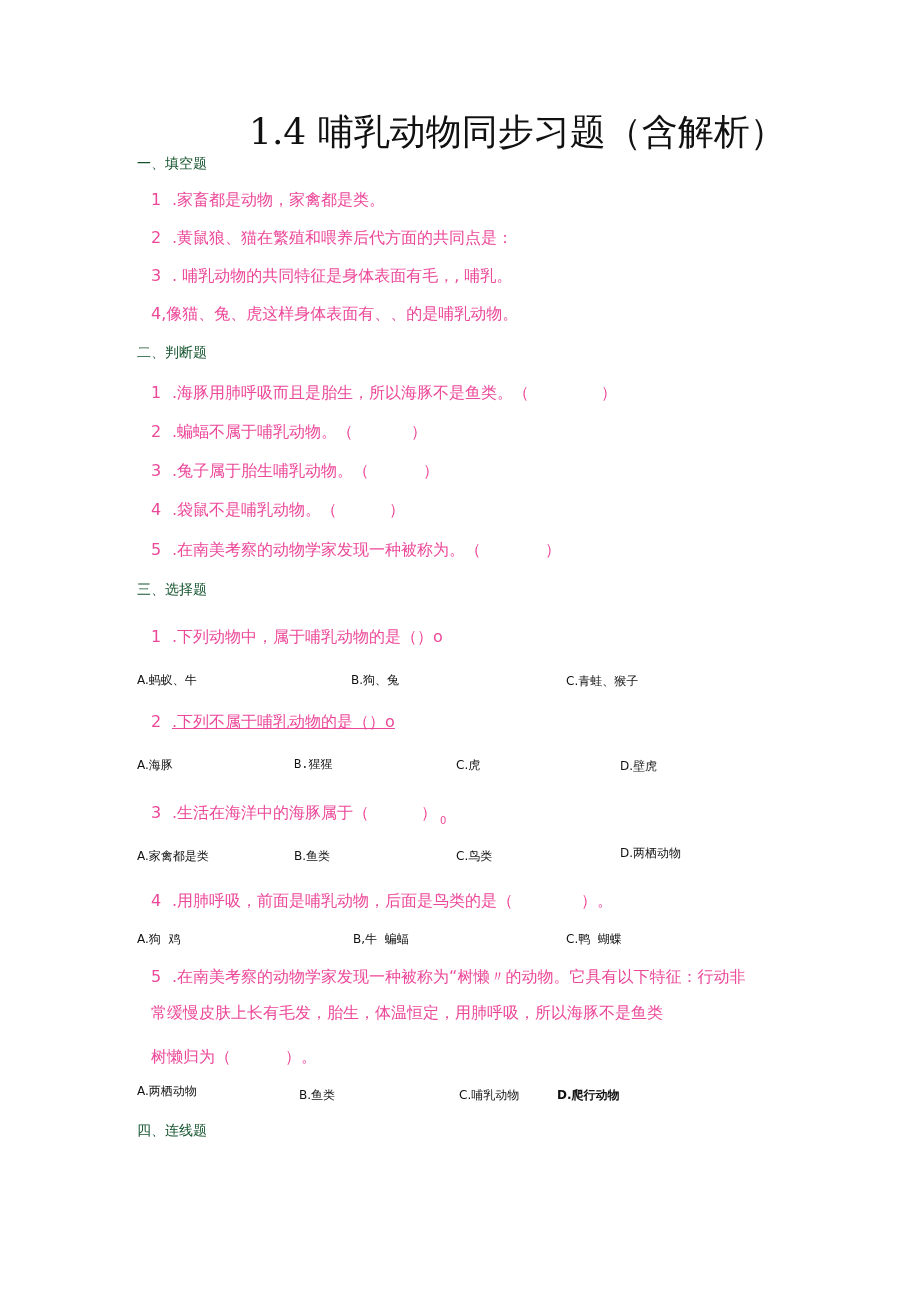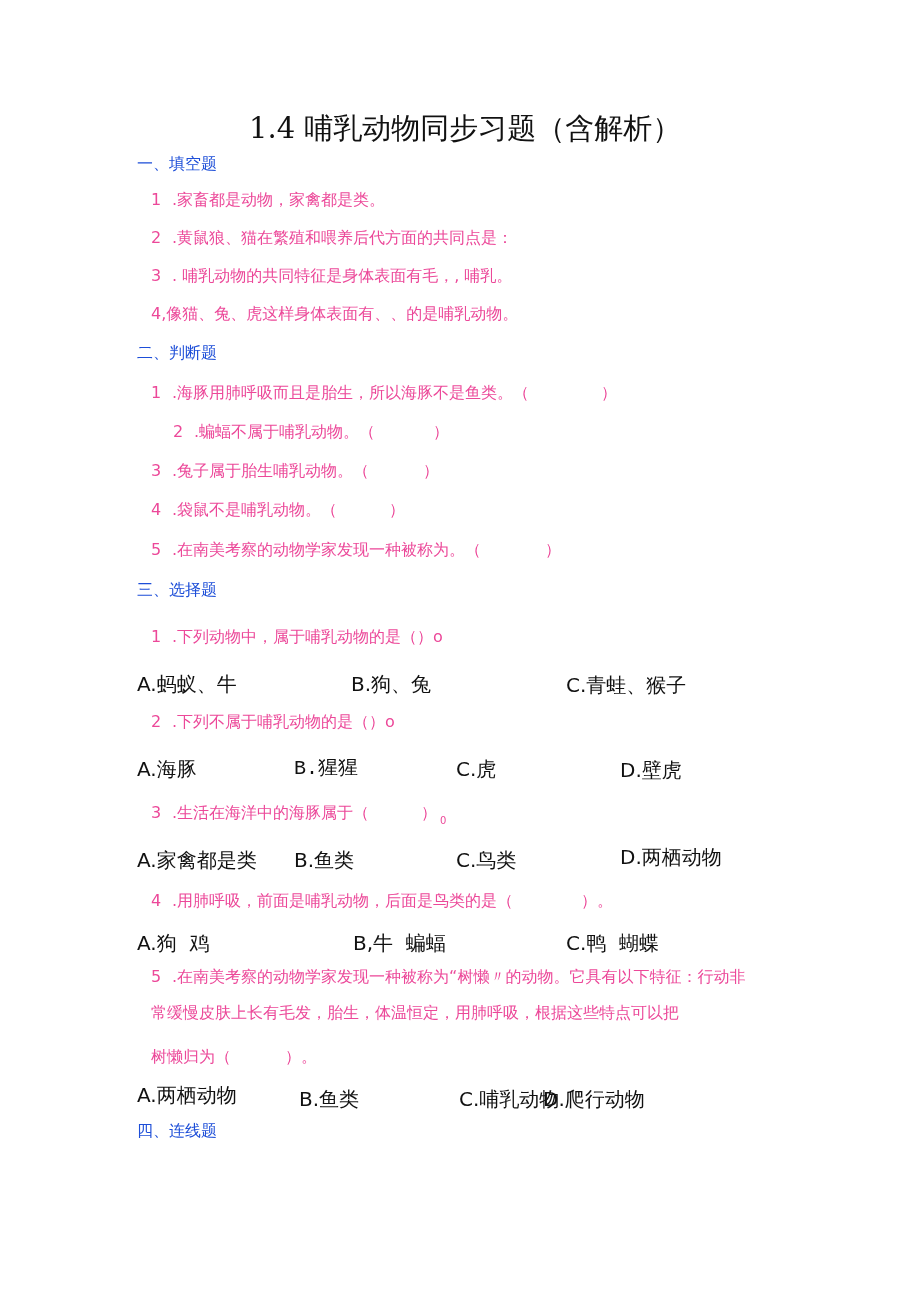--- a/index.html
+++ b/index.html
@@ -15,42 +15,42 @@
       color: #1a1a1a;
       font-family: "DejaVu Sans", "Liberation Sans", sans-serif;
     }
     .abs {
       position: absolute;
       white-space: nowrap;
       line-height: 1;
     }
     .title {
       font-family: "DejaVu Serif", "Liberation Serif", serif;
-      font-size: 29px;
+      font-size: 36px;
       top: 114px;
       left: 249px;
       letter-spacing: 0px;
       color: #111;
     }
     .section {
-      font-size: 16px;
+      font-size: 14px;
       left: 137px;
-      color: #1d4ed8;
+      color: #14532d;
     }
     .q {
       font-size: 16px;
       left: 151px;
       color: #ec4899;
     }
     .num {
       display: inline-block;
       width: 21px;
     }
     .opt {
-      font-size: 20px;
+      font-size: 12px;
       color: #111;
     }
     .paren-gap {
       display: inline-block;
     }
   </style>
 </head>
 <body>
 
 <div class="abs title">1.4 哺乳动物同步习题（含解析）</div>
@@ -68,21 +68,21 @@
 </div>
 <div class="abs q" style="top:306px;">
   <span>4,</span><span>像猫、兔、虎这样身体表面有、、的是哺乳动物。</span>
 </div>
 
 <div class="abs section" style="top:345px;">二、判断题</div>
 
 <div class="abs q" style="top:385px;">
   <span class="num">1</span><span>.海豚用肺呼吸而且是胎生，所以海豚不是鱼类。</span><span>（</span><span class="paren-gap" style="width:72px;"></span><span>）</span>
 </div>
-<div class="abs q" style="top:424px;margin-left:22px;">
+<div class="abs q" style="top:424px;">
   <span class="num">2</span><span>.蝙蝠不属于哺乳动物。</span><span>（</span><span class="paren-gap" style="width:58px;"></span><span>）</span>
 </div>
 <div class="abs q" style="top:463px;">
   <span class="num">3</span><span>.兔子属于胎生哺乳动物。</span><span>（</span><span class="paren-gap" style="width:54px;"></span><span>）</span>
 </div>
 <div class="abs q" style="top:502px;">
   <span class="num">4</span><span>.袋鼠不是哺乳动物。</span><span>（</span><span class="paren-gap" style="width:52px;"></span><span>）</span>
 </div>
 <div class="abs q" style="top:542px;">
   <span class="num">5</span><span>.在南美考察的动物学家发现一种被称为。</span><span>（</span><span class="paren-gap" style="width:64px;"></span><span>）</span>
@@ -90,21 +90,21 @@
 
 <div class="abs section" style="top:582px;">三、选择题</div>
 
 <div class="abs q" style="top:629px;">
   <span class="num">1</span><span>.下列动物中，属于哺乳动物的是（）o</span>
 </div>
 <div class="abs opt" style="top:674px; left:137px;">A.蚂蚁、牛</div>
 <div class="abs opt" style="top:674px; left:351px;">B.狗、兔</div>
 <div class="abs opt" style="top:675px; left:566px;">C.青蛙、猴子</div>
 
-<div class="abs q" style="top:714px;">
+<div class="abs q" style="top:714px;text-decoration:underline;">
   <span class="num">2</span><span>.下列不属于哺乳动物的是（）o</span>
 </div>
 <div class="abs opt" style="top:759px; left:137px;">A.海豚</div>
 <div class="abs opt" style="top:759px; left:294px;font-family:Liberation Mono, monospace;">B.猩猩</div>
 <div class="abs opt" style="top:759px; left:456px;">C.虎</div>
 <div class="abs opt" style="top:760px; left:620px;">D.壁虎</div>
 
 <div class="abs q" style="top:805px;">
   <span class="num">3</span><span>.生活在海洋中的海豚属于（</span><span class="paren-gap" style="width:52px;"></span><span>）</span><span style="font-size:10px; position:relative; top:6px; margin-left:3px;">0</span>
 </div>
@@ -116,22 +116,22 @@
 <div class="abs q" style="top:893px;">
   <span class="num">4</span><span>.用肺呼吸，前面是哺乳动物，后面是鸟类的是（</span><span class="paren-gap" style="width:68px;"></span><span>）。</span>
 </div>
 <div class="abs opt" style="top:933px; left:137px; white-space:pre;">A.狗  鸡</div>
 <div class="abs opt" style="top:933px; left:353px; white-space:pre;">B,牛  蝙蝠</div>
 <div class="abs opt" style="top:933px; left:566px; white-space:pre;">C.鸭  蝴蝶</div>
 
 <div class="abs q" style="top:969px;">
   <span class="num">5</span><span>.在南美考察的动物学家发现一种被称为“树懒〃的动物。它具有以下特征：行动非</span>
 </div>
-<div class="abs q" style="top:1005px;">常缓慢皮肤上长有毛发，胎生，体温恒定，用肺呼吸，根据这些特点可以把</div>
+<div class="abs q" style="top:1005px;">常缓慢皮肤上长有毛发，胎生，体温恒定，用肺呼吸，所以海豚不是鱼类</div>
 <div class="abs q" style="top:1049px;">
   <span>树懒归为（</span><span class="paren-gap" style="width:54px;"></span><span>）。</span>
 </div>
 <div class="abs opt" style="top:1085px; left:137px;">A.两栖动物</div>
 <div class="abs opt" style="top:1089px; left:299px;">B.鱼类</div>
 <div class="abs opt" style="top:1089px; left:459px;">C.哺乳动物</div>
-<div class="abs opt" style="top:1089px; left:543px;">D.爬行动物</div>
+<div class="abs opt" style="top:1089px; left:557px;font-weight:bold;">D.爬行动物</div>
 
 <div class="abs section" style="top:1123px;">四、连线题</div>
 
 </body></html>

